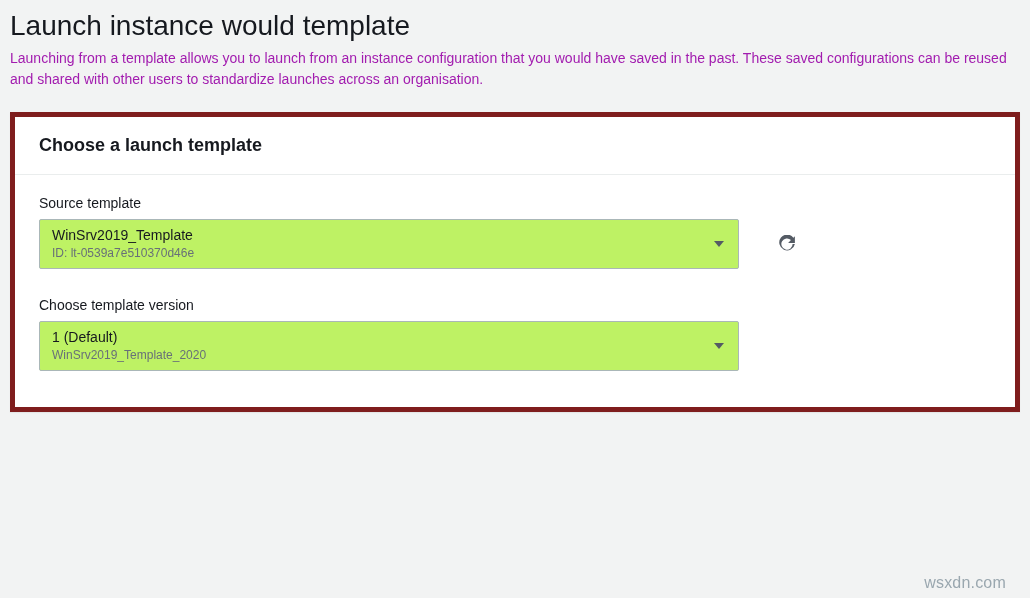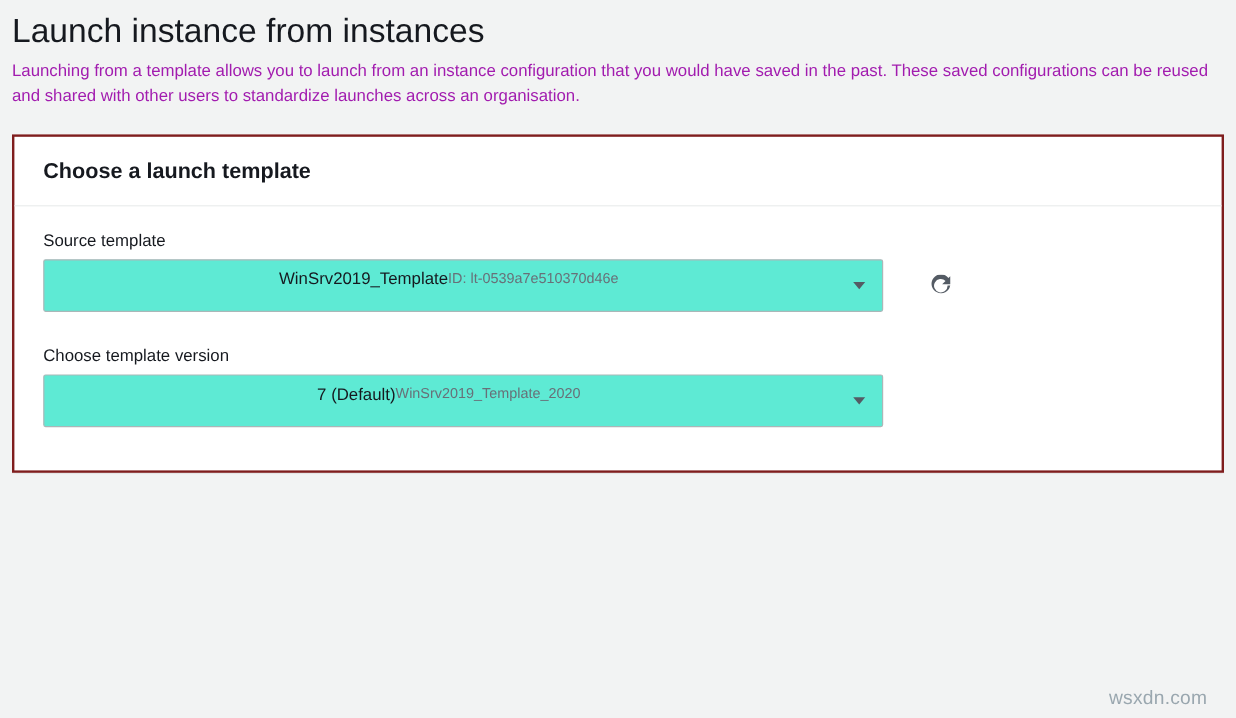--- a/index.html
+++ b/index.html
@@ -26,21 +26,21 @@
     }
     p.page-desc {
       font-size: 14px;
       line-height: 1.5;
       color: #a21caf;
       margin-bottom: 22px;
       max-width: 1000px;
     }
     .panel {
       background: #ffffff;
-      border: 2px solid #7f1d1d;
+      border: 5px solid #7f1d1d;
       box-shadow: 0 1px 1px rgba(0,0,0,0.05);
     }
     .panel-header {
       padding: 18px 24px;
       border-bottom: 1px solid #eaeded;
     }
     .panel-header h2 {
       font-size: 18px;
       font-weight: 700;
       color: #16191f;
@@ -59,27 +59,27 @@
     }
     .select-row {
       display: flex;
       align-items: center;
       gap: 36px;
     }
     .select-box {
       width: 700px;
       border: 1px solid #aab7b8;
       border-radius: 2px;
-      background: #5eead4;
+      background: #bef264;
       padding: 6px 36px 6px 12px;
       position: relative;
       cursor: pointer;
       min-height: 44px;
       display: flex;
-      flex-direction: row;
+      flex-direction: column;
       justify-content: center;
     }
     .select-main {
       font-size: 14px;
       color: #16191f;
       line-height: 1.3;
     }
     .select-sub {
       font-size: 12px;
       color: #687078;
@@ -127,21 +127,21 @@
       right: 24px;
       font-size: 16px;
       color: #9aa7af;
       letter-spacing: 0.2px;
     }
   </style>
 </head>
 <body>
 
 <div class="page">
-  <h1 class="page-title">Launch instance from instances</h1>
+  <h1 class="page-title">Launch instance would template</h1>
   <p class="page-desc">Launching from a template allows you to launch from an instance configuration that you would have saved in the past. These saved configurations can be reused and shared with other users to standardize launches across an organisation.</p>
 
   <div class="panel">
     <div class="panel-header">
       <h2>Choose a launch template</h2>
     </div>
     <div class="panel-body">
 
       <div class="field">
         <label class="field-label">Source template</label>
@@ -156,21 +156,21 @@
               <path d="M13.65 2.35A7 7 0 1 0 15 8h-2a5 5 0 1 1-1.5-3.5L9 7h6V1l-1.35 1.35z" fill="currentColor" stroke="none"></path>
             </svg>
           </div>
         </div>
       </div>
 
       <div class="field">
         <label class="field-label">Choose template version</label>
         <div class="select-row">
           <div class="select-box">
-            <div class="select-main">7 (Default)</div>
+            <div class="select-main">1 (Default)</div>
             <div class="select-sub">WinSrv2019_Template_2020</div>
             <span class="caret"></span>
           </div>
         </div>
       </div>
 
 
     </div>
   </div>
 </div>

